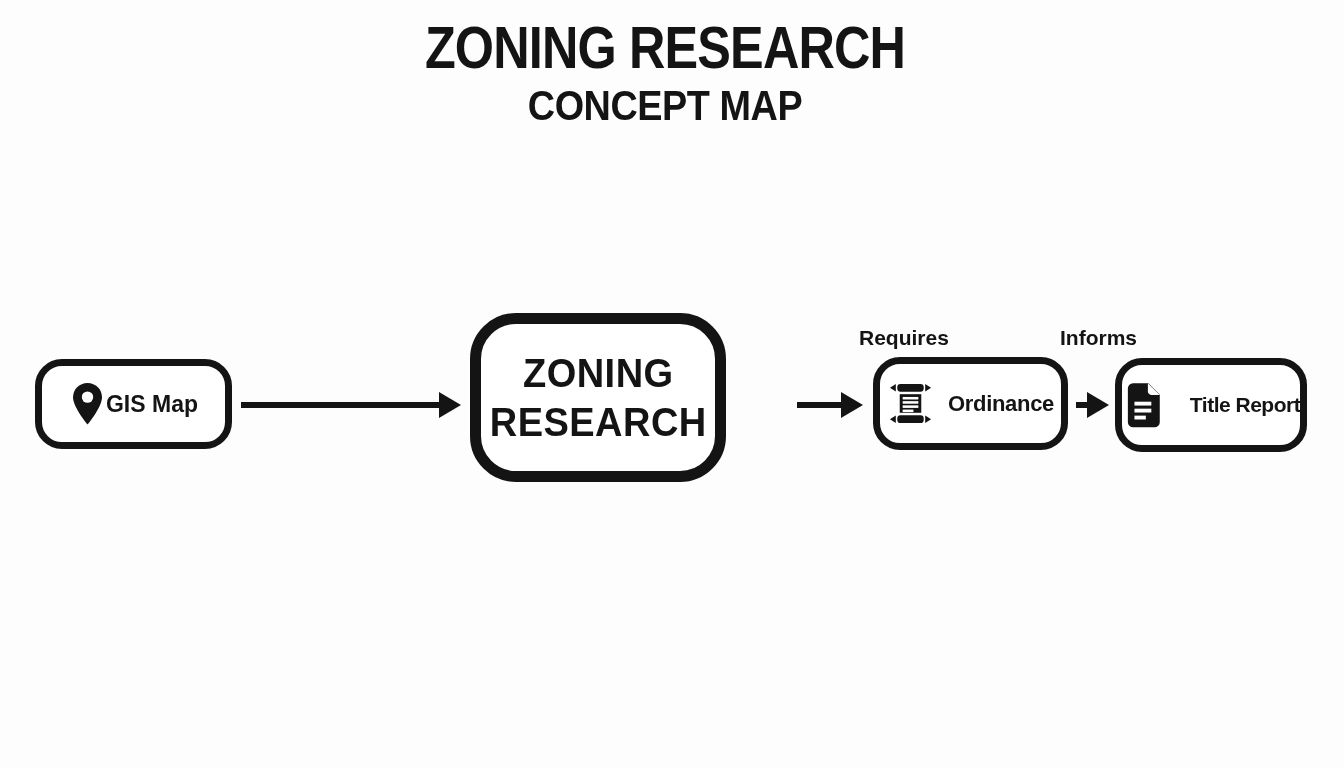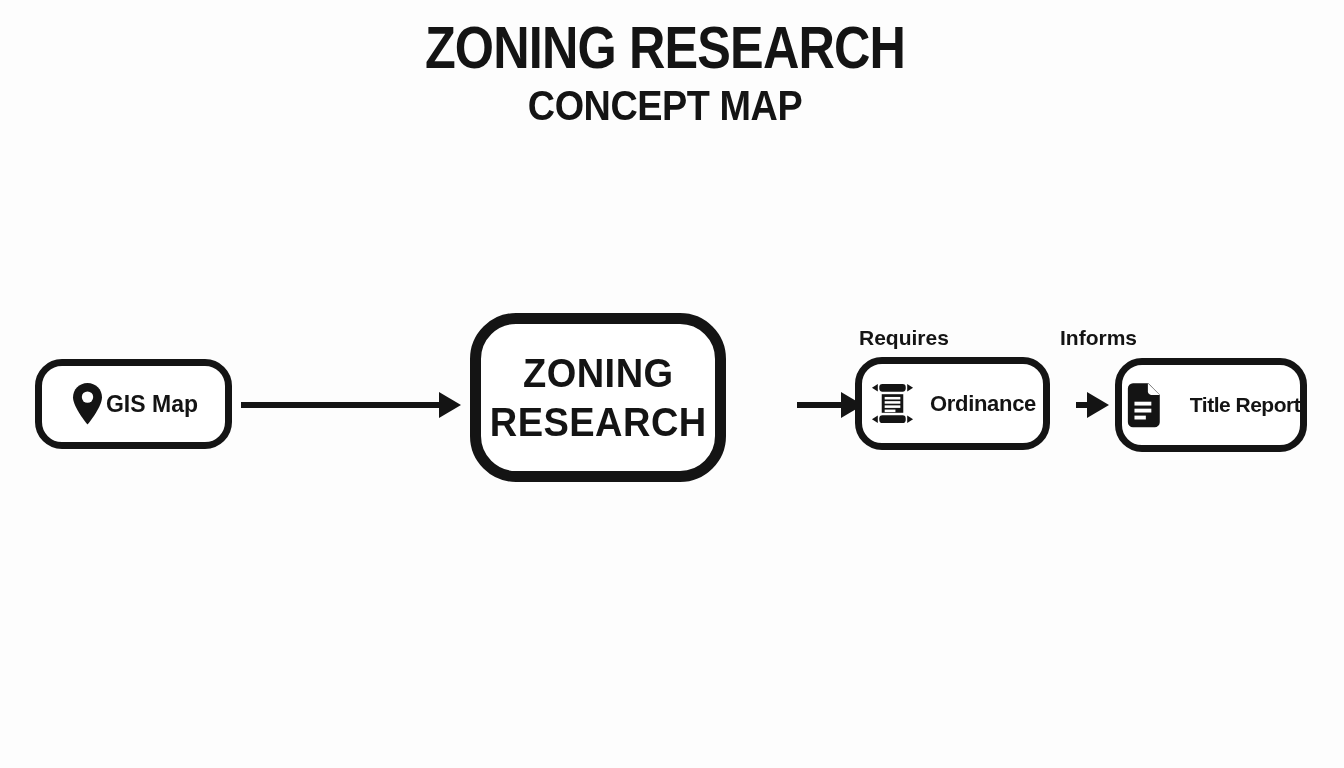--- a/index.html
+++ b/index.html
@@ -82,21 +82,21 @@
     font-size: 40px;
     font-weight: 800;
     line-height: 1.22;
     letter-spacing: 0.5px;
     text-align: center;
     transform: scaleX(0.95);
     transform-origin: 50% 50%;
   }
 
   .node-ordinance {
-    left: 855px; top: 357px;
+    left: 873px; top: 357px;
     width: 195px; height: 93px;
     gap: 14px;
   }
   .node-ordinance .node-label { font-size: 22px; letter-spacing: -0.3px; }
 
   .node-title-report {
     left: 1115px; top: 358px;
     width: 192px; height: 94px;
     gap: 24px;
   }

